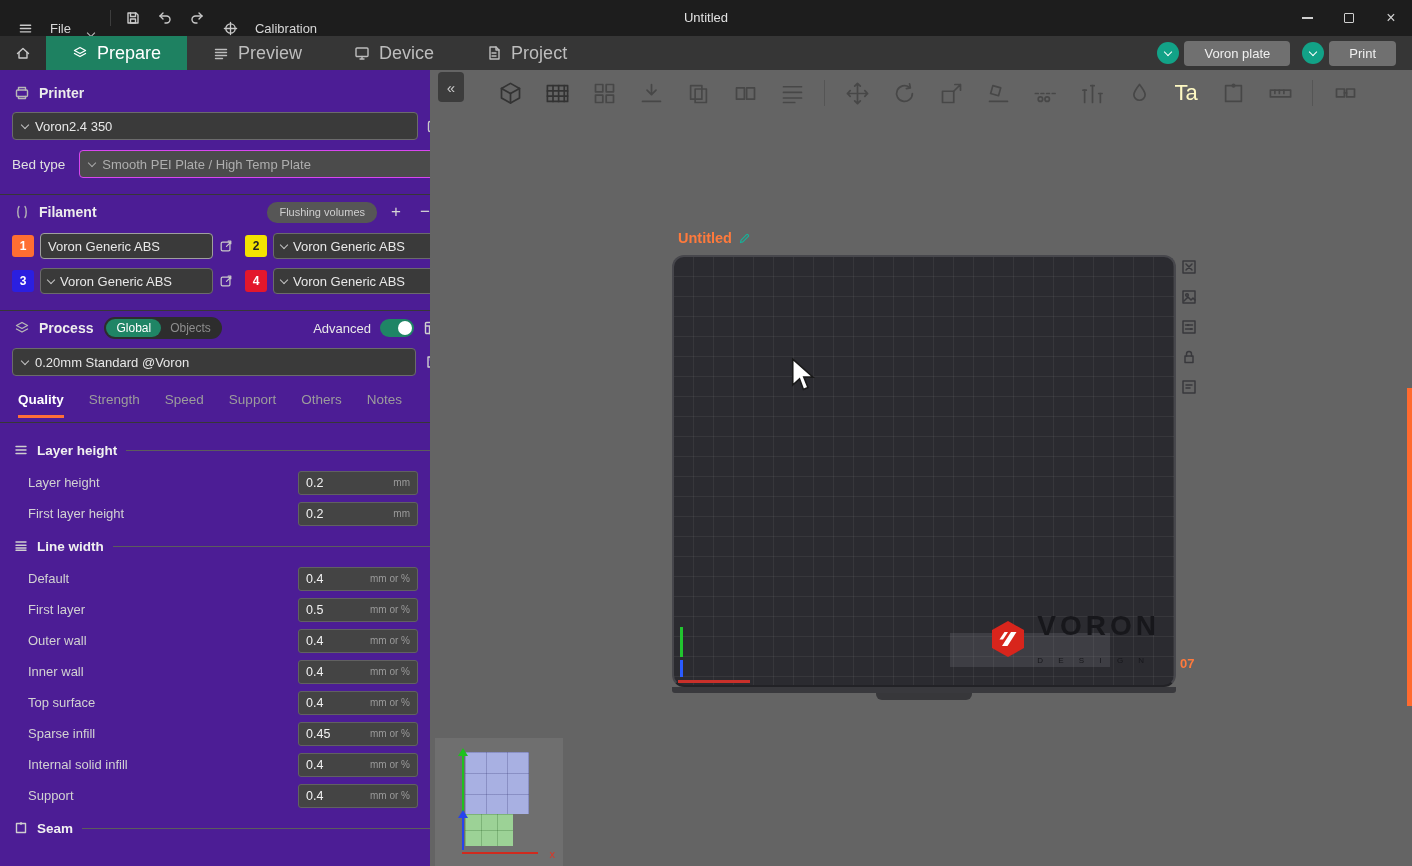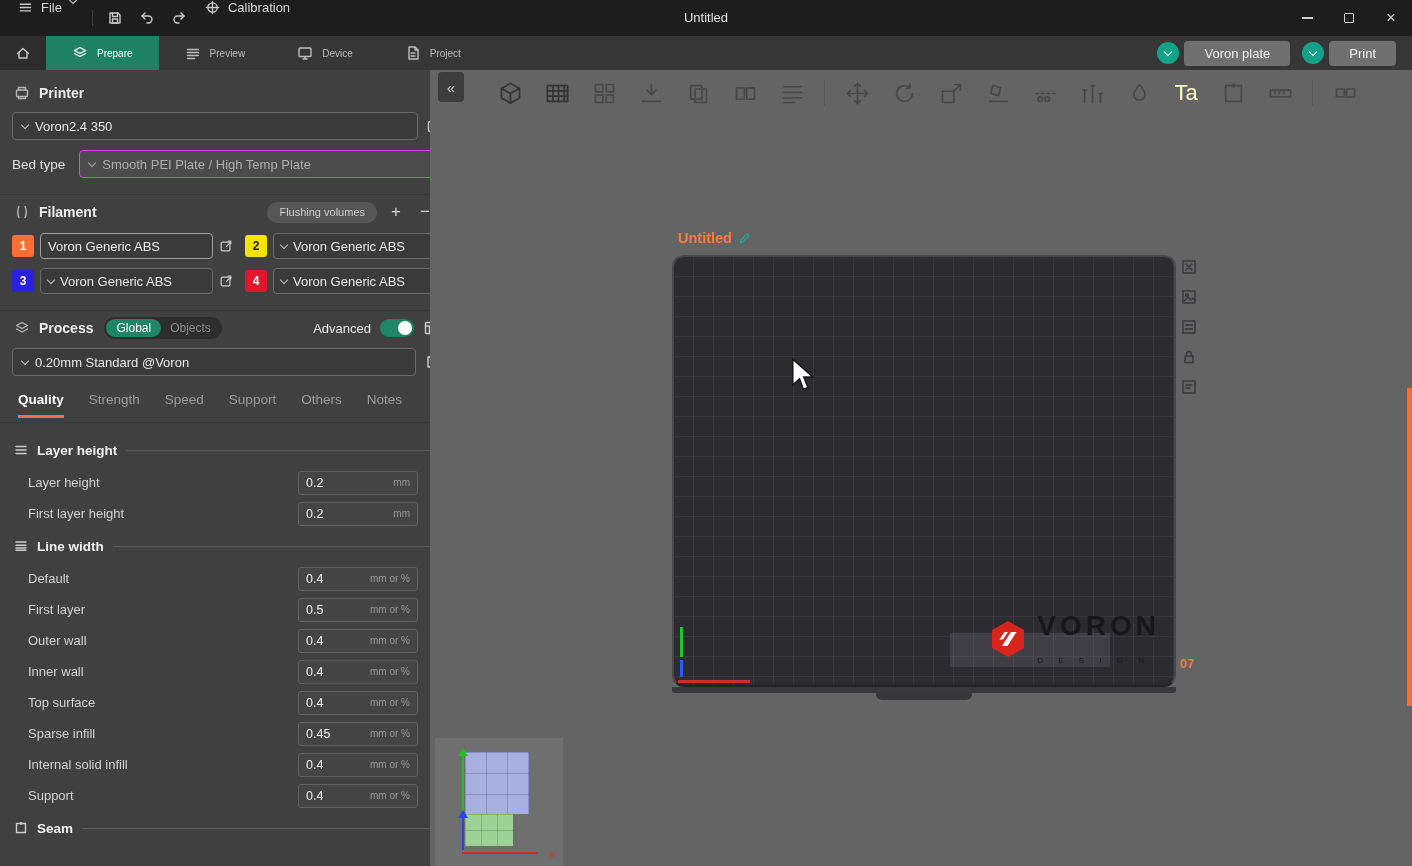--- a/index.html
+++ b/index.html
@@ -17,48 +17,48 @@
 .teal{color:#16b39a}
 .dim{color:#b7b7b7}
 .lite{color:#cfcfcf}
 .chev{width:6px;height:6px;border-right:1.5px solid #c4c4c4;border-bottom:1.5px solid #c4c4c4;
   transform:rotate(45deg);display:inline-block;flex:0 0 auto;margin-top:-3px}
 .chev-white{border-color:#fff}
 
 
 .titlebar{position:absolute;top:0;left:0;right:0;height:36px;background:#1d1d1d;
   display:flex;align-items:center;padding-left:10px;gap:4px;color:#d8d8d8}
-.tb-group{display:flex;align-items:flex-start;gap:8px;padding:0 8px;height:36px;cursor:default}
+.tb-group{display:flex;align-items:flex-end;gap:17px;padding:0 8px;height:36px;cursor:default}
 .tb-label{font-size:13px;color:#d8d8d8}
 .tb-sep{width:1px;height:16px;background:#3d3d3d;margin:0 4px}
 .tb-btn{width:28px;height:28px;border-radius:3px}
 .tb-title{position:absolute;left:50%;transform:translateX(-50%);top:0;line-height:36px;
   font-size:13px;color:#e2e2e2}
 .tb-controls{margin-left:auto;display:flex;height:36px}
 .winbtn{width:42px;height:36px;display:flex;align-items:center;justify-content:center;
   color:#cfcfcf;font-size:16px}
 .min-glyph{width:11px;height:1.5px;background:#cfcfcf;display:block}
 .max-glyph{width:10px;height:10px;border:1.3px solid #cfcfcf;border-radius:1px;display:block}
 
 
 .tabbar{position:absolute;top:36px;left:0;right:0;height:34px;background:#363636;
   display:flex;align-items:stretch}
 .home{width:46px;background:#2d2d2d;display:flex;align-items:center;justify-content:center;color:#dedede}
-.tab{display:flex;align-items:center;gap:9px;padding:0 26px;color:#bdbdbd;font-size:10px}
+.tab{display:flex;align-items:center;gap:9px;padding:0 26px;color:#bdbdbd;font-size:18px}
 .tab.active{background:#1e8161;color:#fff}
 .tab .ic{color:inherit}
 .actions{margin-left:auto;display:flex;align-items:center;gap:12px;padding-right:16px}
 .action-group{display:flex;align-items:center;gap:5px}
 .chev-circle{width:22px;height:22px;border-radius:50%;background:#12a287;display:flex;
   align-items:center;justify-content:center}
 .action-btn{height:25px;padding:0 20px;border:none;border-radius:4px;background:#707070;
   color:#f0f0f0;font-size:13px;font-family:inherit}
 
 
-.sidebar{position:absolute;top:70px;left:0;width:478px;bottom:0;background:#404040;
+.sidebar{position:absolute;top:70px;left:0;width:478px;bottom:0;background:#4c1d95;
   color:#e4e4e4;overflow:hidden}
 .panel{border-bottom:1px solid #373737;padding-bottom:4px}
 .panel-header{display:flex;align-items:center;height:34px;padding:0 14px;gap:9px}
 .panel:first-child .panel-header{margin-top:6px}
 .panel-title{font-weight:bold;font-size:14px;color:#ececec}
 .push{margin-left:auto}
 .gear{font-size:16px;color:#c2c2c2;width:20px;text-align:center}
 .pill{height:21px;padding:0 12px;border-radius:10px;background:#565656;border:none;
   color:#cfcfcf;font-size:11px;font-family:inherit}
 .plusminus{font-size:17px;color:#d5d5d5;width:20px;text-align:center}

